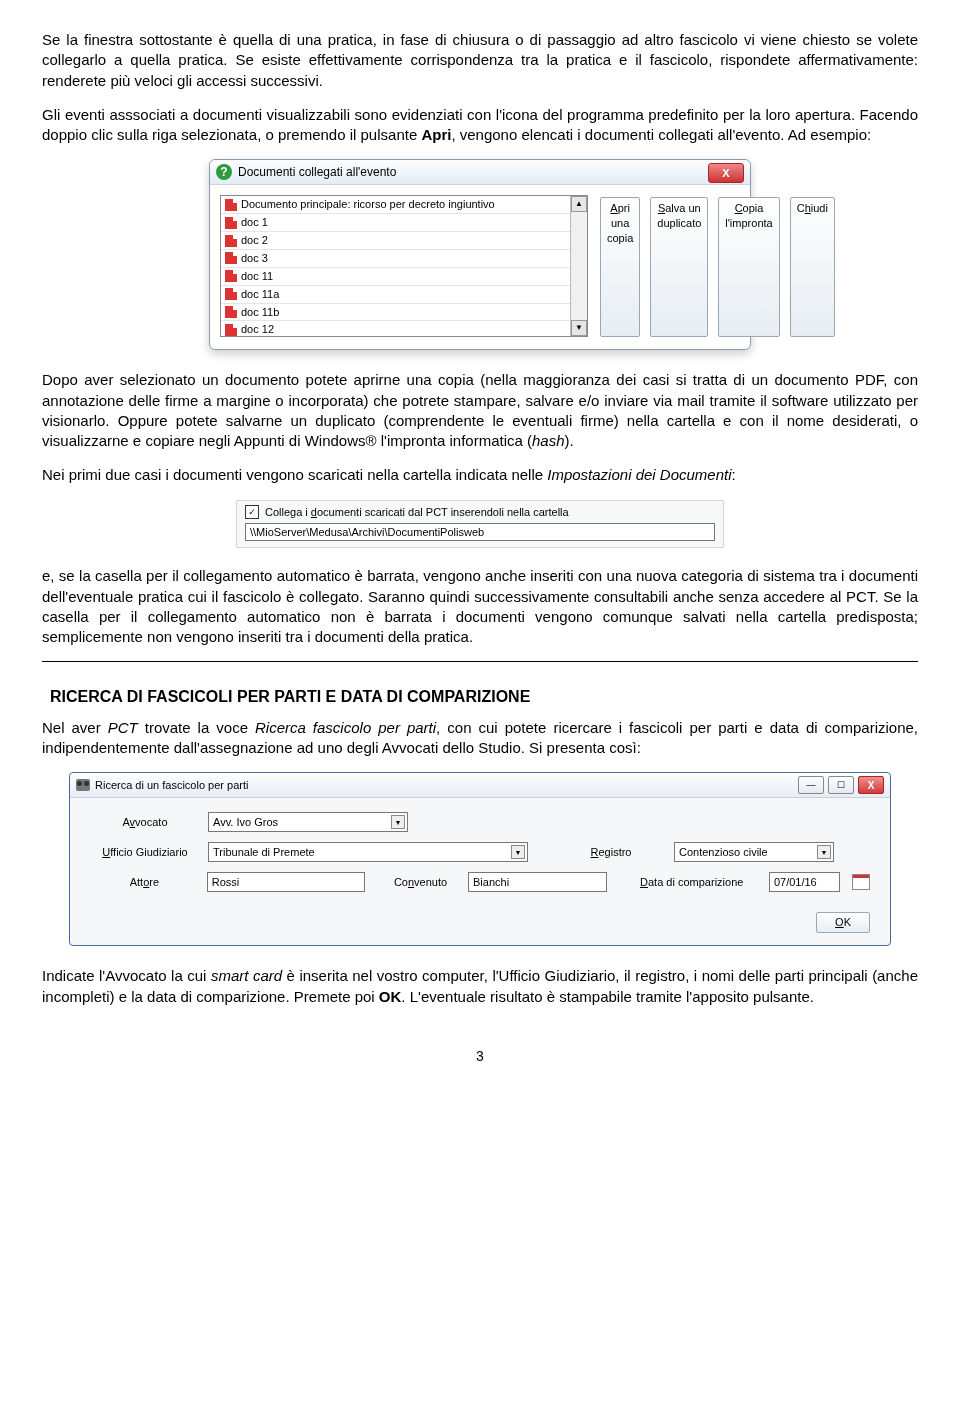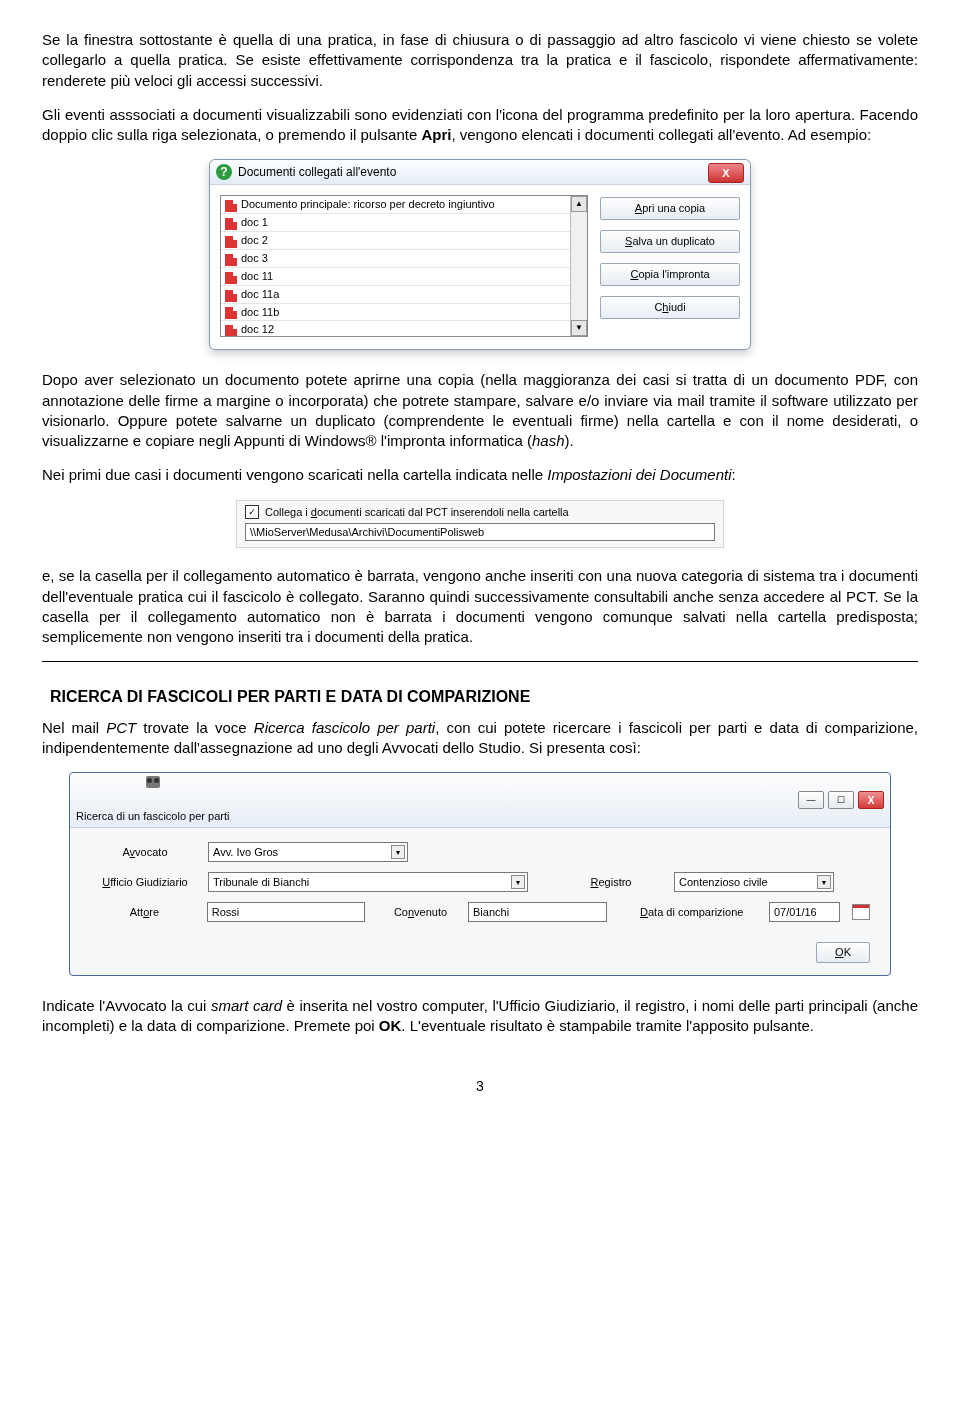--- a/index.html
+++ b/index.html
@@ -58,33 +58,33 @@
   .dlg1-body { padding: 10px 10px 12px 10px; display:flex; gap:12px; }
   .doclist {
     flex:1;
     border:1px solid #888;
     background:#fff;
     height:140px;
     display:flex;
     position:relative;
   }
   .doclist-inner { flex:1; overflow:hidden; }
-  .docrow { display:flex; align-items:flex-end; padding:1px 4px; border-bottom:1px solid #e5e5e5; font-size:11px; }
+  .docrow { display:flex; align-items:center; padding:1px 4px; border-bottom:1px solid #e5e5e5; font-size:11px; }
   .docrow:last-child { border-bottom:none; }
   .pdf-ico {
     width:12px;height:12px;background:#d33;margin-right:4px;
     position:relative;flex:0 0 12px;
   }
   .pdf-ico::after{content:"";position:absolute;top:0;right:0;width:4px;height:4px;background:#fff;}
   .doclist-scroll {
     width:16px; background:#f0f0f0; border-left:1px solid #bbb;
     display:flex; flex-direction:column; justify-content:space-between; align-items:center;
   }
   .sbtn { width:14px;height:14px;background:#e6e6e6;border:1px solid #999;font-size:8px;display:flex;align-items:center;justify-content:center; }
-  .dlg1-btns { width:140px; display:flex; flex-direction:column; gap:10px; padding-top:2px; }
+  .dlg1-btns { width:140px; display:flex; flex-direction:row; gap:10px; padding-top:2px; }
   .winbtn {
     border:1px solid #9aa7b5; border-radius:2px;
     background:linear-gradient(#fefefe,#e7edf3);
     padding:3px 6px; font-size:11px; text-align:center;
   }
   .winbtn .u { text-decoration: underline; }
 
   
   .optwrap { display:flex; justify-content:center; margin: 6px 0 18px 0; }
   .optbox {
@@ -107,21 +107,21 @@
     background:#f5f7f9;
     font-size:11px;
   }
   .dlg2-title {
     background: linear-gradient(#fefefe,#e6edf5);
     border-bottom:1px solid #c7d1dd;
     padding:3px 6px;
     display:flex;align-items:center;justify-content:space-between;
     border-radius:4px 4px 0 0;
   }
-  .dlg2-title-left { display:flex; align-items:center; gap:21px;flex-direction:column; }
+  .dlg2-title-left { display:flex; align-items:center; gap:5px; }
   .binoc {
     width:14px;height:12px;background:#777;border-radius:2px;position:relative;
   }
   .binoc::before,.binoc::after{content:"";position:absolute;top:2px;width:5px;height:5px;border-radius:50%;background:#333;}
   .binoc::before{left:1px}.binoc::after{right:1px}
   .winctrl { display:flex; gap:4px; }
   .wc { width:24px;height:16px;border:1px solid #888;border-radius:2px;background:linear-gradient(#fefefe,#e6eaef);display:flex;align-items:center;justify-content:center;font-size:9px; }
   .wc.close { background:linear-gradient(#f09090,#d23a3a);border-color:#a22;color:#fff;font-weight:700;font-size:10px; }
   .dlg2-body { padding: 14px 20px 10px 20px; }
   .frow { display:flex; align-items:center; margin-bottom:10px; gap:8px; }
@@ -227,21 +227,21 @@
   </div>
 </div>
 
 <p>e, se la casella per il collegamento automatico è barrata, vengono anche inseriti con una nuova categoria di sistema tra i documenti dell'eventuale pratica cui il fascicolo è collegato. Saranno quindi successivamente consultabili anche senza accedere al PCT. Se la casella per il collegamento automatico non è barrata i documenti vengono comunque salvati nella cartella predisposta; semplicemente non vengono inseriti tra i documenti della pratica.</p>
 
 <hr class="hr">
 
 <h2>RICERCA DI FASCICOLI PER PARTI E DATA DI COMPARIZIONE</h2>
 
 <p>
-  <span>Nel mail </span><span class="ital">PCT</span><span> trovate la voce </span><span class="ital">Ricerca fascicolo per parti</span><span>, con cui potete ricercare i fascicoli per parti e data di comparizione, indipendentemente dall'assegnazione ad uno degli Avvocati dello Studio. Si presenta così:</span>
+  <span>Nel aver </span><span class="ital">PCT</span><span> trovate la voce </span><span class="ital">Ricerca fascicolo per parti</span><span>, con cui potete ricercare i fascicoli per parti e data di comparizione, indipendentemente dall'assegnazione ad uno degli Avvocati dello Studio. Si presenta così:</span>
 </p>
 
 <div class="dlg2-wrap">
   <div class="dlg2">
     <div class="dlg2-title">
       <div class="dlg2-title-left">
         <span class="binoc"></span>
         <span>Ricerca di un fascicolo per parti</span>
       </div>
       <div class="winctrl">
@@ -254,21 +254,21 @@
       <div class="frow">
         <div class="flabel" style="width:110px">A<span class="u">v</span>vocato</div>
         <div class="finput" style="width:190px">
             <span>Avv. Ivo Gros</span>
             <span class="dd-caret">▼</span>
           </div>
       </div>
       <div class="frow">
         <div class="flabel" style="width:110px"><span class="u">U</span>fficio Giudiziario</div>
         <div class="finput" style="width:310px">
-            <span>Tribunale di Bianchi</span>
+            <span>Tribunale di Premete</span>
             <span class="dd-caret">▼</span>
           </div>
         <div class="flabel" style="width:110px;margin-left:20px"><span class="u">R</span>egistro</div>
         <div class="finput" style="width:150px">
             <span>Contenzioso civile</span>
             <span class="dd-caret">▼</span>
           </div>
       </div>
       <div class="frow">
         <div class="flabel" style="width:110px">Att<span class="u">o</span>re</div>

